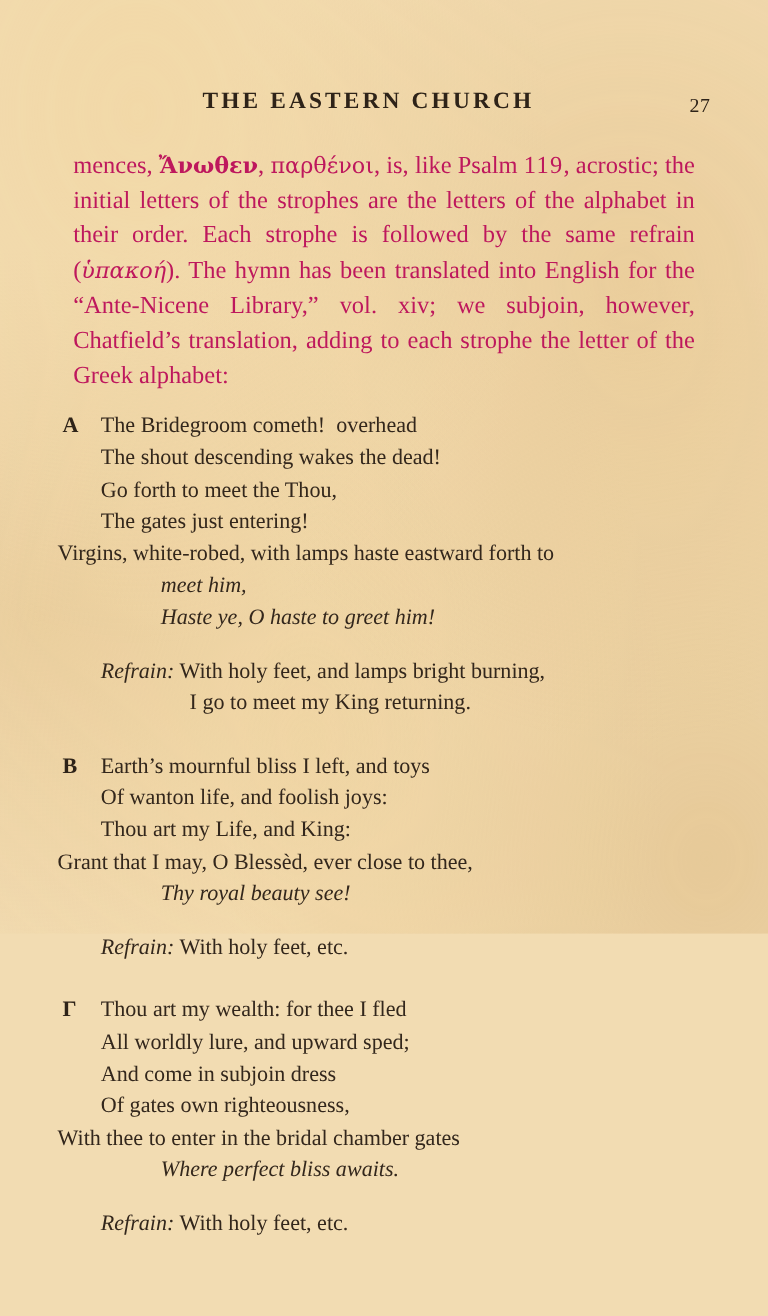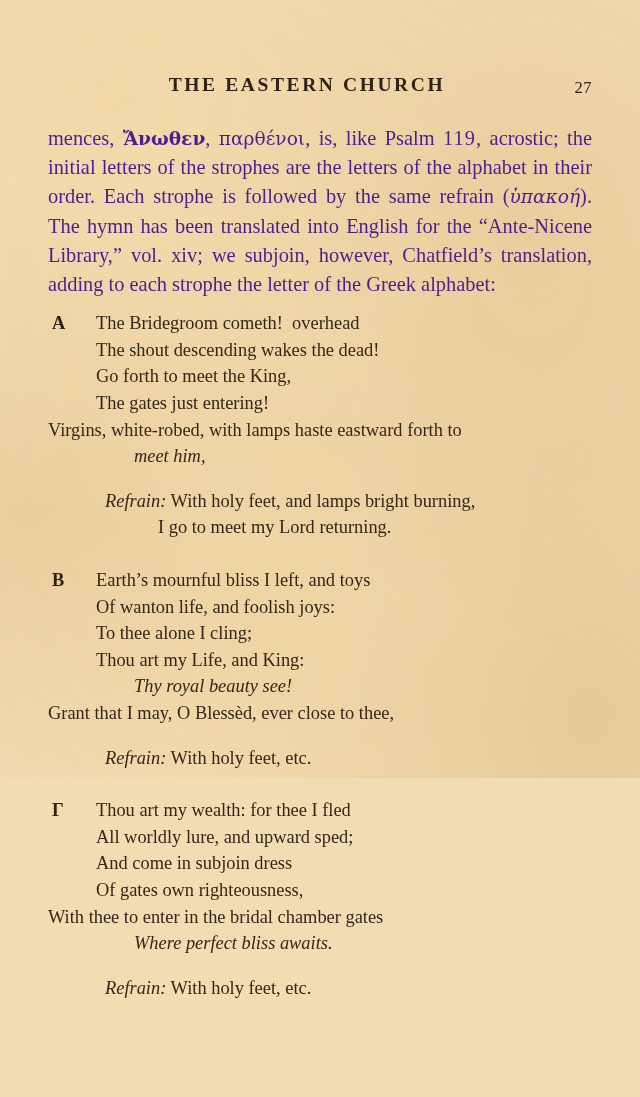--- a/index.html
+++ b/index.html
@@ -66,22 +66,22 @@
     font-weight: normal;
     color: #2e2318;
     letter-spacing: .5px;
   }
 
   
   .prose {
     font-size: 20.4px;
     line-height: 29.2px;
     text-align: justify;
-    color: #4c1d95;
-    margin: 0;
+    color: #be185d;
+    margin: 13px;
     hyphens: none;
   }
   .prose .grk {
     font-family: "DejaVu Serif", "Liberation Serif", serif;
     font-size: 18.6px;
   }
   .prose .grk-bold {
     font-family: "DejaVu Serif", "Liberation Serif", serif;
     font-weight: bold;
     font-size: 18.6px;
@@ -116,36 +116,36 @@
     color: #2e2318;
   }
   .vline {
     font-size: 18.4px;
     line-height: 26.6px;
     white-space: pre-wrap;
     color: #33271c;
   }
   
   .ind-0  { margin-left: 0px; font-family: Liberation Serif, serif; }
-  .ind-1  { margin-left: 48px; }
+  .ind-1  { margin-left: 36px; }
   .ind-2  { margin-left: 86px; font-style: italic; }
 
   .refrain-block {
     margin-top: 18px;
   }
   .refrain-line {
     font-size: 18.4px;
     line-height: 26.6px;
     color: #33271c;
   }
   .refrain-label {
     font-style: italic;
     font-weight: normal;
   }
-  .rf-ind { margin-left: 57px; }
+  .rf-ind { margin-left: 36px; }
   .rf-ind2 { margin-left: 110px; }
 </style>
 </head>
 <body>
 
 <div class="page">
   <div class="paper-texture"></div>
 
   <div class="content">
 
@@ -154,37 +154,37 @@
       <span class="folio">27</span>
     </div>
 
     <p class="prose">mences, <span class="grk-bold">Ἄνωθεν</span>, <span class="grk">παρθένοι</span>, is, like Psalm <span class="oldstyle">119</span>, acrostic; the initial letters of the strophes are the letters of the alphabet in their order. Each strophe is followed by the same refrain (<span class="grk-it">ὑπακοή</span>). The hymn has been translated into English for the “Ante-Nicene Library,” vol. xiv; we subjoin, however, Chatfield’s translation, adding to each strophe the letter of the Greek alphabet:</p>
 
     <div class="hymn">
         <div class="stanza">
           <span class="stanza-letter">A</span>
           <div class="vline ind-1">The Bridegroom cometh!  overhead</div>
           <div class="vline ind-1">The shout descending wakes the dead!</div>
-          <div class="vline ind-1">Go forth to meet the King,</div>
+          <div class="vline ind-1">Go forth to meet the Thou,</div>
           <div class="vline ind-1">The gates just entering!</div>
           <div class="vline ind-0">Virgins, white-robed, with lamps haste eastward forth to</div>
           <div class="vline ind-2">meet him,</div>
+          <div class="vline ind-2">Haste ye, O haste to greet him!</div>
           <div class="refrain-block">
             <div class="refrain-line rf-ind"><span class="refrain-label">Refrain:</span> <span>With holy feet, and lamps bright burning,</span></div>
-            <div class="refrain-line rf-ind2"><span>I go to meet my Lord returning.</span></div>
+            <div class="refrain-line rf-ind2"><span>I go to meet my King returning.</span></div>
           </div>
         </div>
         <div class="stanza">
           <span class="stanza-letter">B</span>
           <div class="vline ind-1">Earth’s mournful bliss I left, and toys</div>
           <div class="vline ind-1">Of wanton life, and foolish joys:</div>
-          <div class="vline ind-1">To thee alone I cling;</div>
           <div class="vline ind-1">Thou art my Life, and King:</div>
+          <div class="vline ind-0">Grant that I may, O Blessèd, ever close to thee,</div>
           <div class="vline ind-2">Thy royal beauty see!</div>
-          <div class="vline ind-0">Grant that I may, O Blessèd, ever close to thee,</div>
           <div class="refrain-block">
             <div class="refrain-line rf-ind"><span class="refrain-label">Refrain:</span> <span>With holy feet, etc.</span></div>
           </div>
         </div>
         <div class="stanza">
           <span class="stanza-letter">Γ</span>
           <div class="vline ind-1">Thou art my wealth: for thee I fled</div>
           <div class="vline ind-1">All worldly lure, and upward sped;</div>
           <div class="vline ind-1">And come in subjoin dress</div>
           <div class="vline ind-1">Of gates own righteousness,</div>

